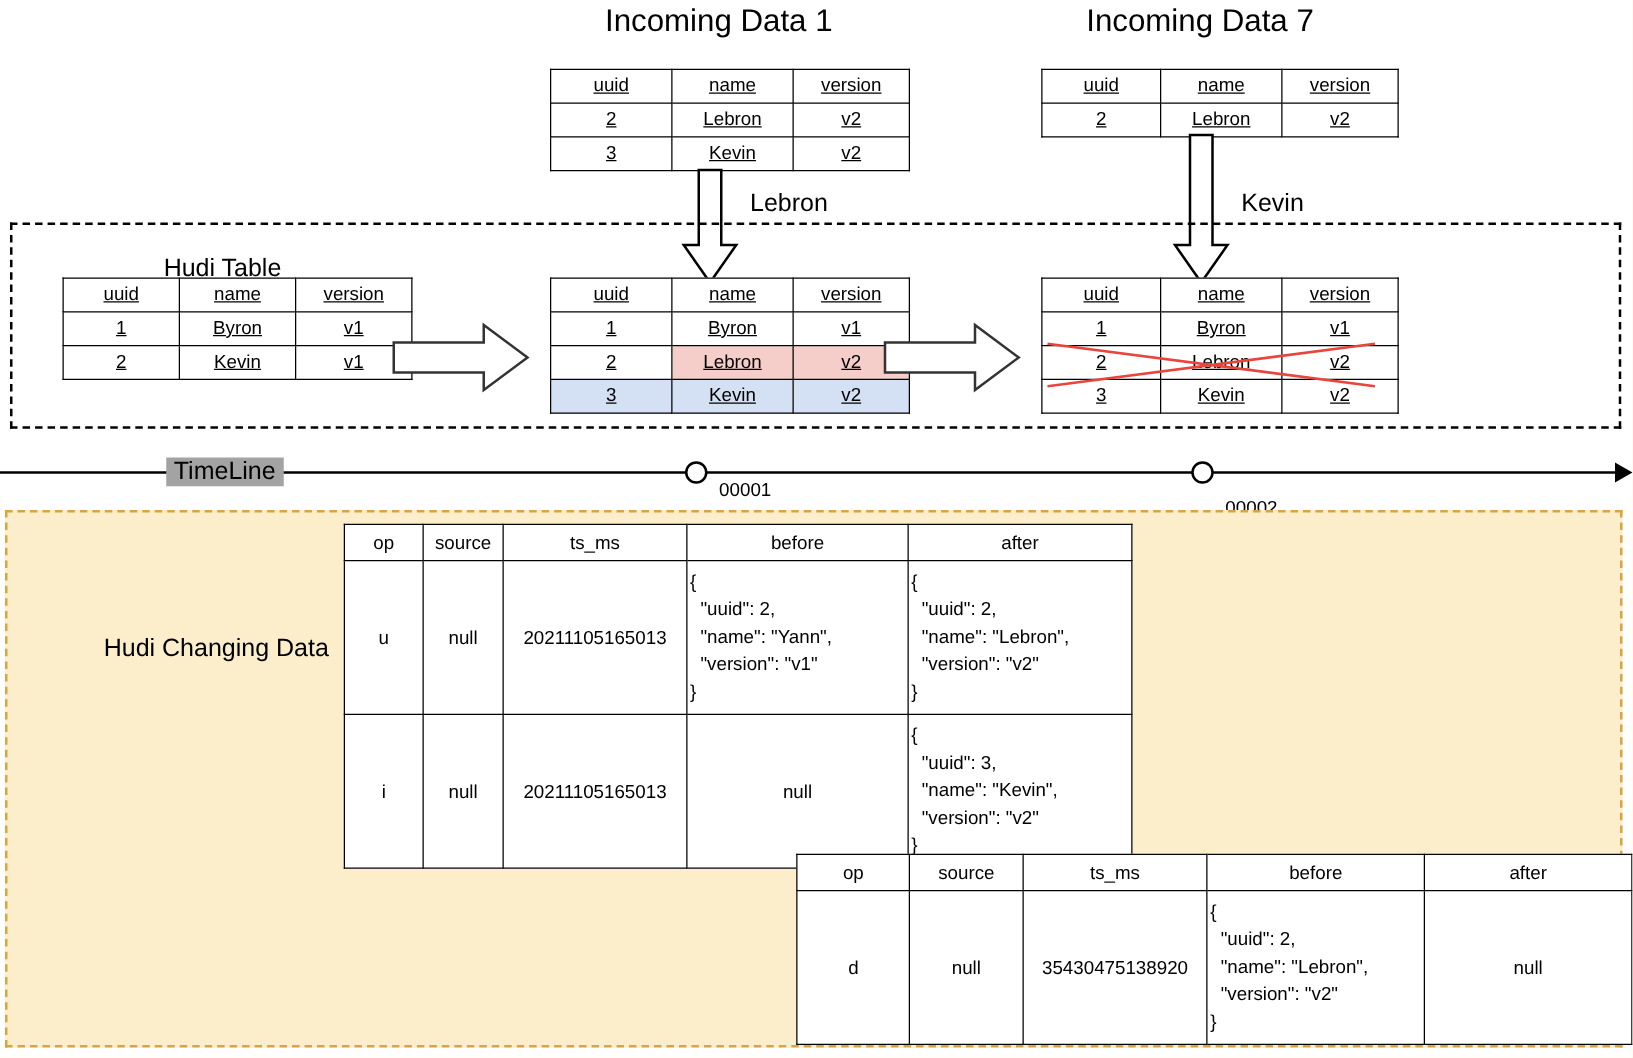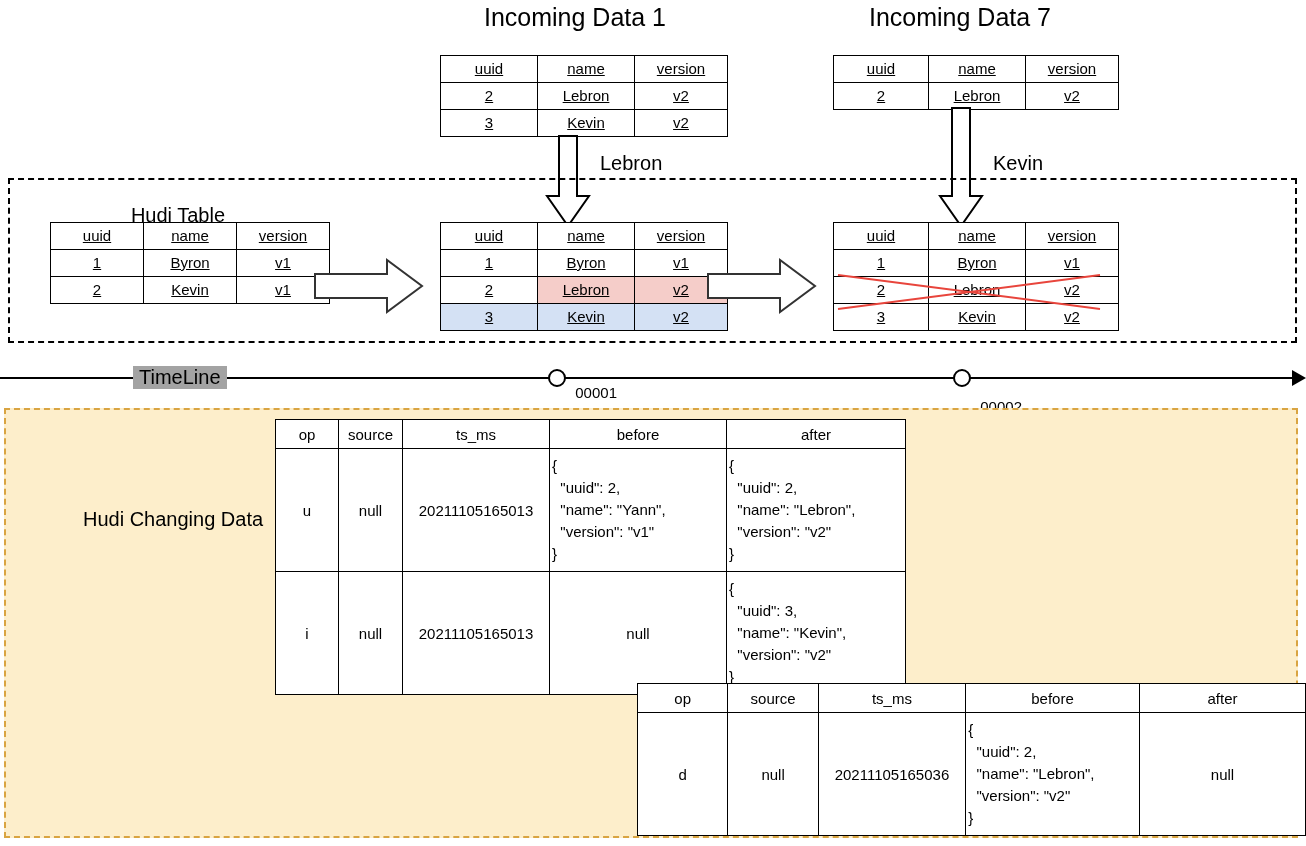--- a/index.html
+++ b/index.html
@@ -323,21 +323,21 @@
         <tr>
       <th style="width:86px">op</th>
       <th style="width:84px">source</th>
       <th style="width:140px">ts_ms</th>
       <th style="width:168px">before</th>
       <th style="width:166px">after</th>
     </tr>
     <tr style="height:110px">
       <td>d</td>
       <td>null</td>
-      <td>20211105165036</td>
+      <td>35430475138920</td>
       <td class="json">{
   "uuid": 2,
   "name": "Lebron",
   "version": "v2"
 }</td>
       <td>null</td>
     </tr>
   </tbody>
     </table>
 </div>

